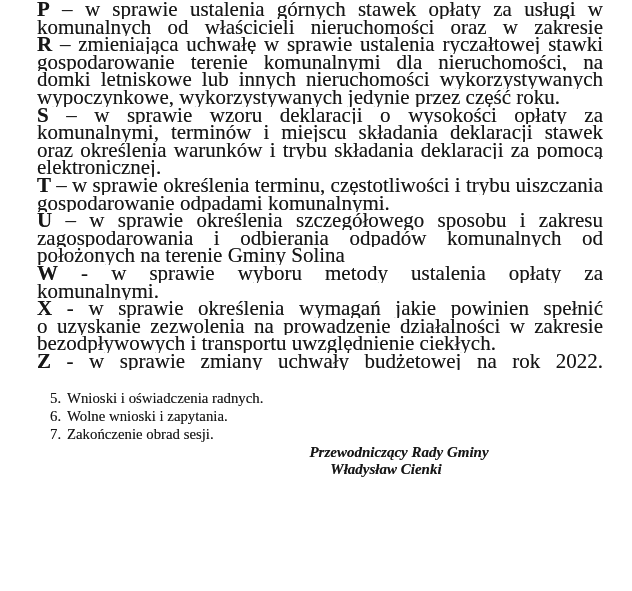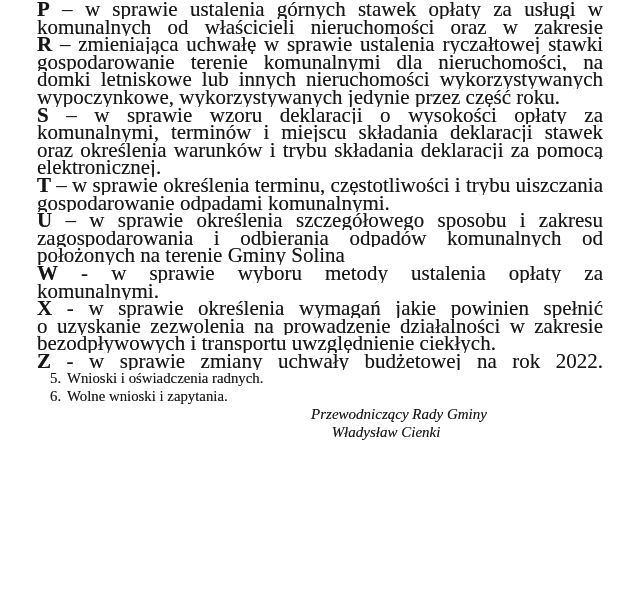--- a/index.html
+++ b/index.html
@@ -14,33 +14,33 @@
   .ln {
     font-size: 21px;
     line-height: 17.6px;
     height: 17.6px;
     overflow: hidden;
     text-align: left;
     text-shadow: 0 0 0.4px rgba(0,0,0,0.45);
   }
   .ln.just { text-align: justify; text-align-last: justify; }
   .ln b { font-weight: bold; }
-  .agenda { margin-top: 0; padding-left: 13px; }
+  .agenda { margin-top: 20px; padding-left: 13px; }
   .li-row {
     font-size: 14.8px;
     line-height: 17.7px;
     height: 17.7px;
     text-shadow: 0 0 0.4px rgba(0,0,0,0.45);
   }
   .li-num { display: inline-block; width: 17px; }
   .signature {
     margin-left: 231px;
     width: 262px;
     text-align: center;
-    font-weight: normal;
+    font-weight: bold;
     font-style: italic;
     font-size: 15px;
     line-height: 17.7px;
     text-shadow: 0 0 0.4px rgba(0,0,0,0.45);
   }
   .sig-name { position: relative; left: -13px; }
 </style>
 </head>
 <body>
 
@@ -64,18 +64,19 @@
       <div class="ln just"><b>W</b> - w sprawie wyboru metody ustalenia opłaty za gospodarowanie odpadami</div>
       <div class="ln">komunalnymi.</div>
       <div class="ln just"><b>X</b> - w sprawie określenia wymagań jakie powinien spełnić przedsiębiorca ubiegający się</div>
       <div class="ln just">o uzyskanie zezwolenia na prowadzenie działalności w zakresie opróżniania zbiorników</div>
       <div class="ln">bezodpływowych i transportu uwzględnienie ciekłych.</div>
       <div class="ln just"><b>Z</b> - w sprawie zmiany uchwały budżetowej na rok 2022.</div>
     </div>
   <div id="agendaList" class="agenda">
       <div class="li-row"><span class="li-num">5.</span>Wnioski i oświadczenia radnych.</div>
       <div class="li-row"><span class="li-num">6.</span>Wolne wnioski i zapytania.</div>
+      <div class="li-row"><span class="li-num">7.</span>Zakończenie obrad sesji.</div>
     </div>
   <div class="signature">
     <div>Przewodniczący Rady Gminy</div>
     <div class="sig-name">Władysław Cienki</div>
   </div>
 </div>
 
 </body></html>

